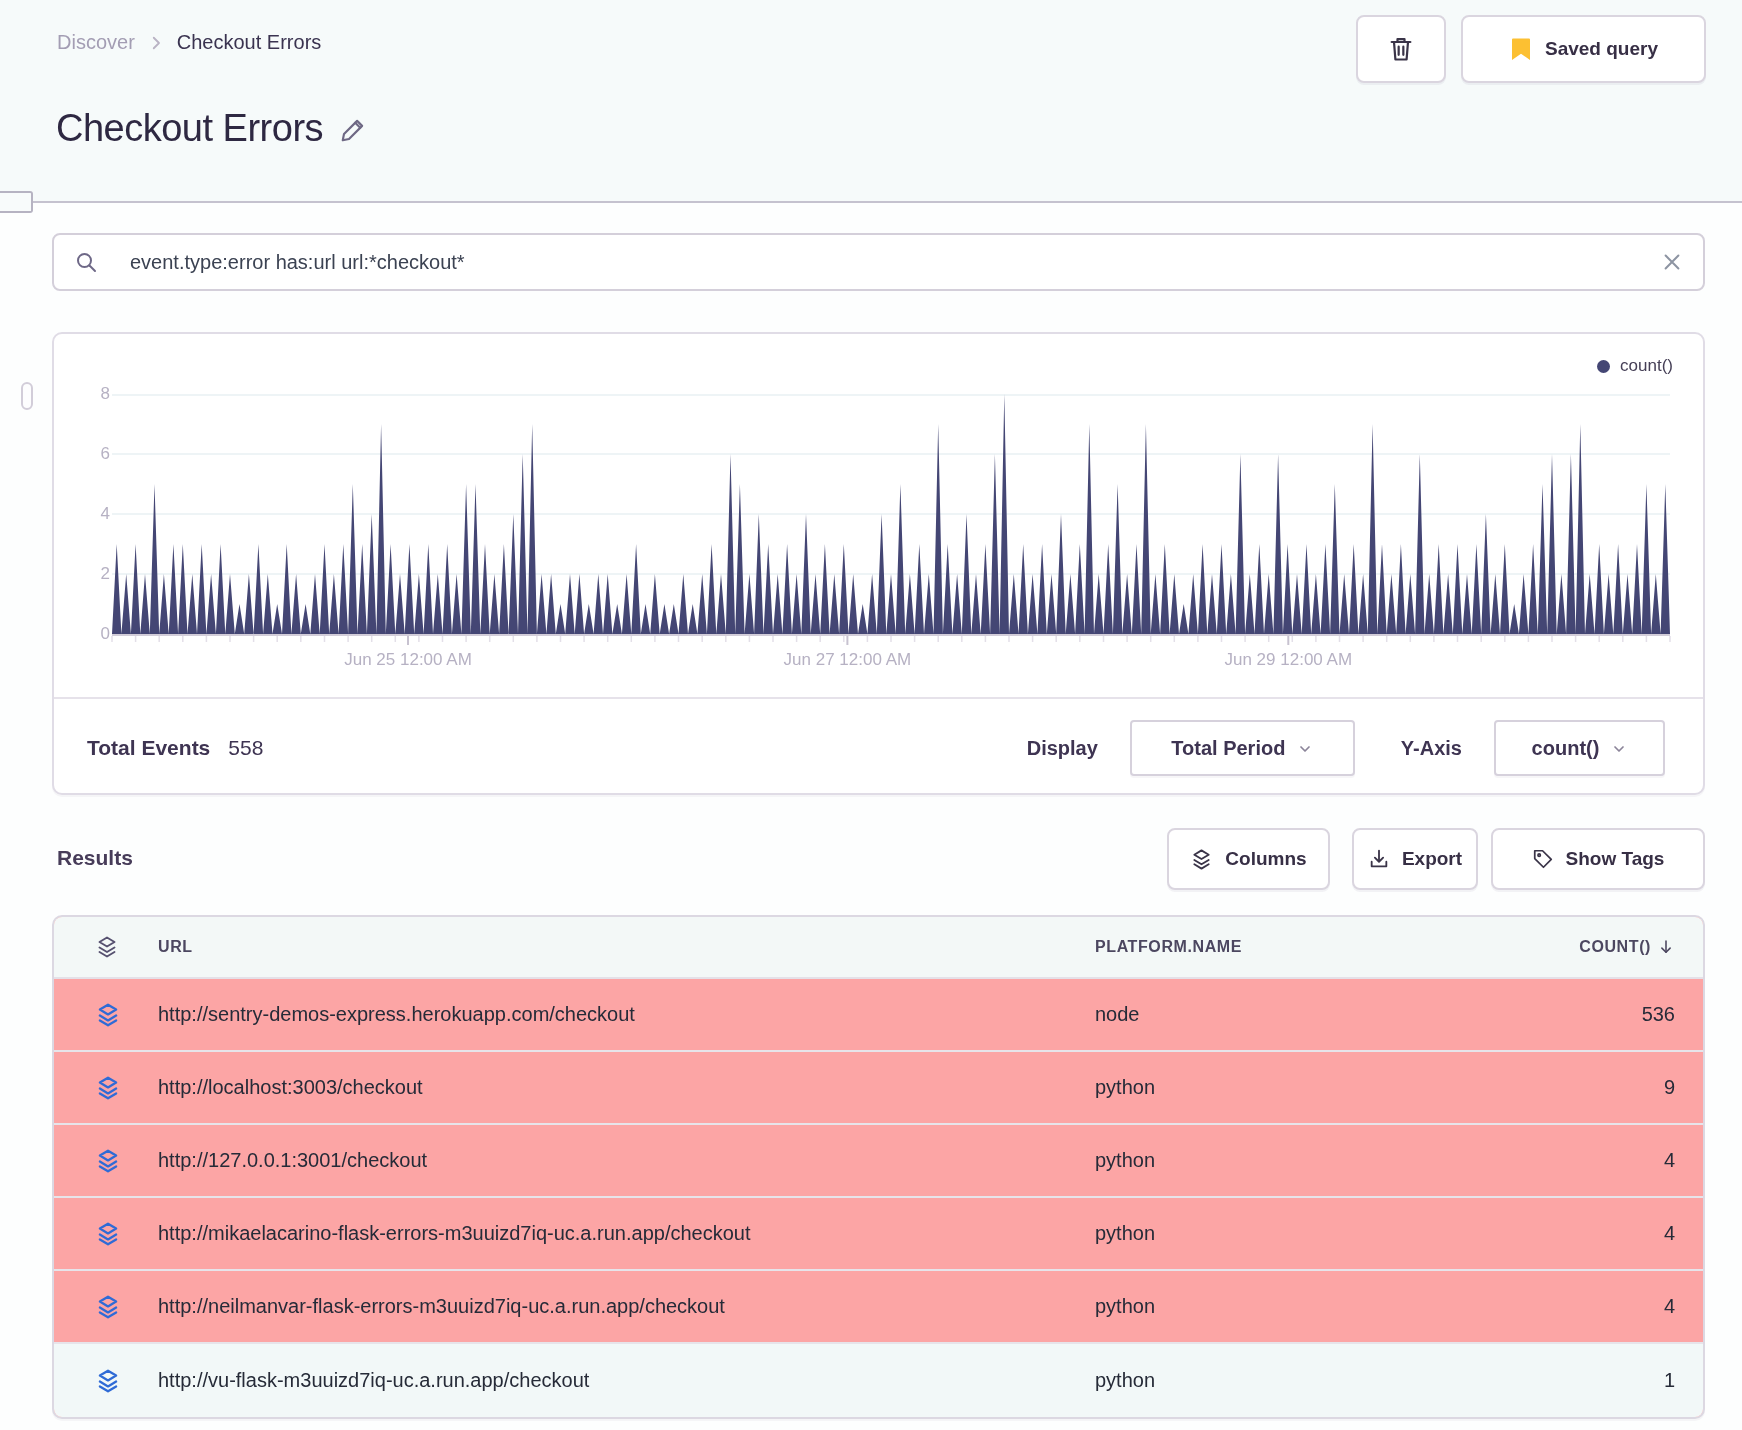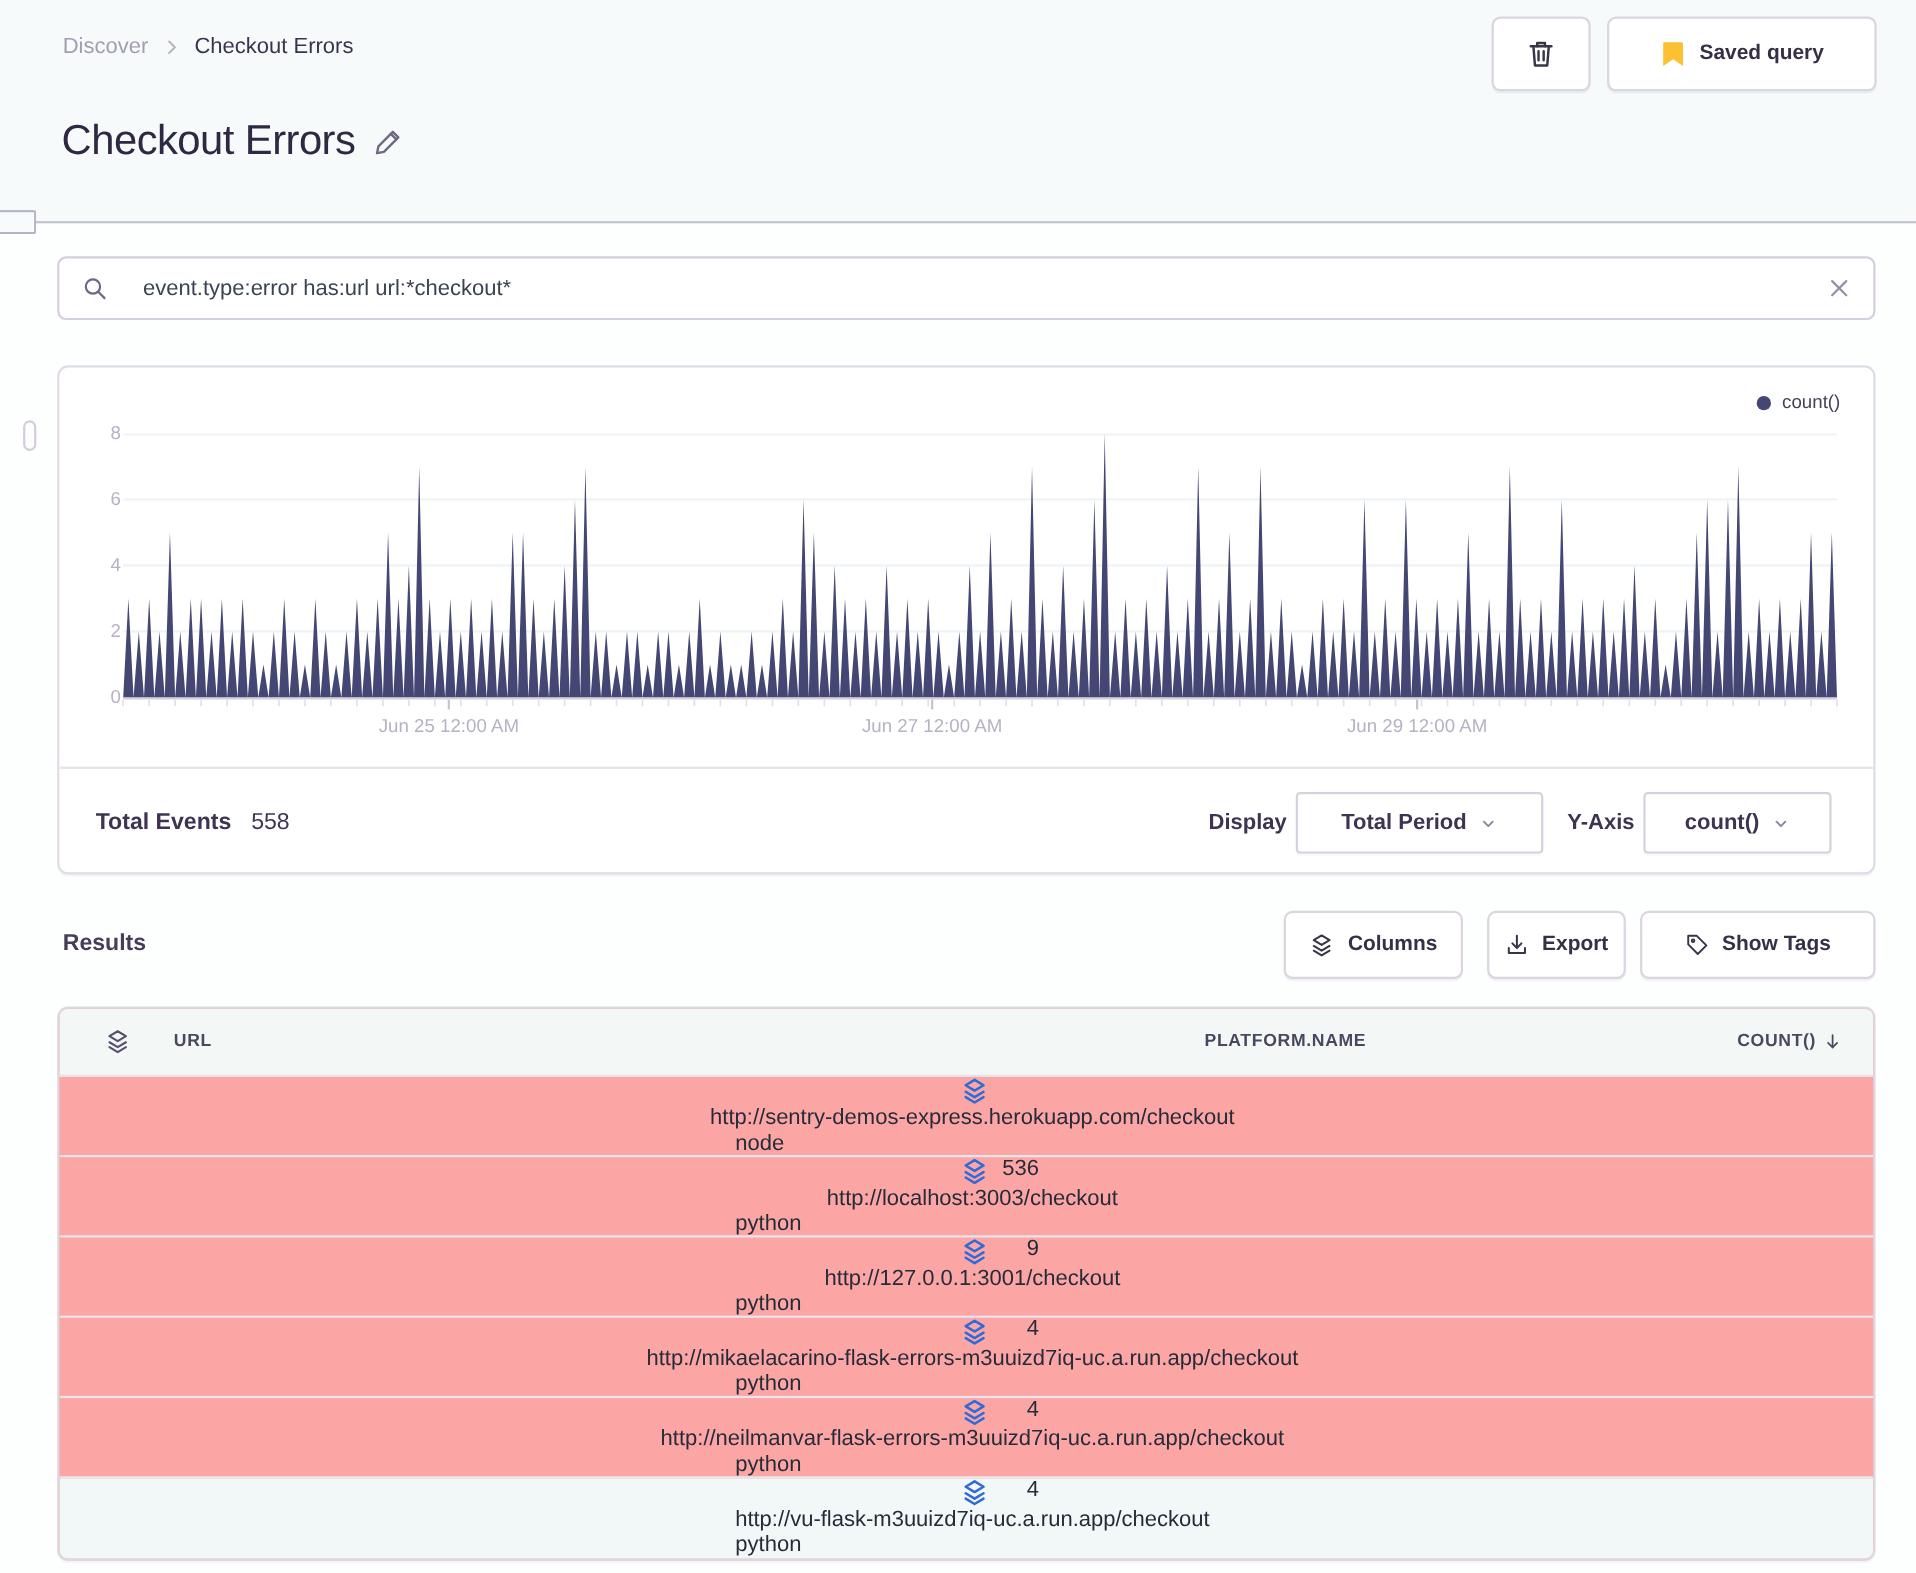--- a/index.html
+++ b/index.html
@@ -31,42 +31,42 @@
   .legend { position:absolute; top:22px; right:30px; display:flex; align-items:center; gap:10px; cursor:pointer; }
   .legend-dot { width:13px; height:13px; border-radius:50%; background:var(--chart-color); }
   .legend-label { font-size:17px; color:#453f56; }
   .y-tick { position:absolute; left:10px; width:46px; text-align:right; font-size:17px; color:#b6b1c3; line-height:22px; }
   .plot { position:absolute; left:58px; top:60px; width:1558px; height:240px; }
   .plot svg { overflow:visible; display:block; }
   .x-tick-label { position:absolute; top:316px; transform:translateX(-50%); font-size:17px; color:#b6b1c3; white-space:nowrap; }
   .chart-footer { position:absolute; left:0; top:363px; width:100%; height:100px; border-top:2px solid #e6e2ea; display:flex; align-items:center; padding:0 38px 0 33px; }
   .total-events { display:flex; align-items:baseline; gap:18px; font-size:21px; color:#3e3452; }
   .total-events .lbl { font-weight:700; }
-  .footer-controls { margin-left:auto; display:flex; align-items:center; gap:8px; }
+  .footer-controls { margin-left:auto; display:flex; align-items:center; gap:32px; }
   .ctl-label { font-size:20px; font-weight:700; color:#3e3452; }
   .dropdown { height:56px; background:#fff; border:2px solid #d6d1dc; border-radius:4px; box-shadow:0 2px 0 rgba(43,16,77,0.04); display:flex; align-items:center; justify-content:center; gap:12px; font-size:20px; font-weight:600; color:#3e3452; cursor:pointer; }
   .dd-display { width:225px; margin-right:14px; }
   .dd-yaxis { width:171px; }
   .chev { color:#8b8499; display:flex; margin-top:2px; }
 
   .results-heading { position:absolute; left:57px; top:846px; font-size:21px; font-weight:700; color:#473c59; }
   .results-btn { position:absolute; top:828px; height:62px; font-size:19px; }
   .btn-columns { left:1167px; width:163px; }
   .btn-export { left:1352px; width:126px;justify-content:center; }
   .btn-showtags { left:1491px; width:214px; }
   .btn-icon { display:flex; color:#3a3448; }
 
   .table { position:absolute; left:52px; top:915px; width:1653px; background:#fca5a5; border:2px solid #dcd8e2; border-radius:10px; box-shadow:0 2px 0 rgba(43,16,77,0.04); overflow:hidden; }
   .thead { height:62px; background:#f3f8f7; display:flex; align-items:center; border-bottom:2px solid #e4e1e8; }
   .th { font-size:16px; font-weight:700; color:#4c4760; letter-spacing:0.6px; cursor:pointer; }
   .col-icon { width:52px; margin-left:41px; display:flex; align-items:center; }
   .col-url { flex:1; padding-left:11px; }
   .col-platform { width:420px; flex:none; }
   .col-count { width:160px; flex:none; text-align:right; margin-right:28px; display:flex; justify-content:flex-end; align-items:center; gap:6px; }
-  .trow { height:73px; display:flex; align-items:center; border-bottom:2px solid #e7e4ea; font-size:20px; color:#262b38; cursor:pointer;flex-direction:column; }
+  .trow { height:73px; display:flex; align-items:center; border-bottom:2px solid #e7e4ea; font-size:20px; color:#262b38; cursor:pointer; }
   .trow:last-child { border-bottom:none; background:#f2f8f8; }
   .row-stack-icon { color:var(--row-icon-color); display:flex; cursor:pointer; }
   .hdr-stack-icon { color:#565170; display:flex; }
   .cell-count { width:100%; text-align:right; }
   .sort-arrow { color:#4c4760; display:flex; }
 </style>
 </head>
 <body>
 
 <div class="page">

